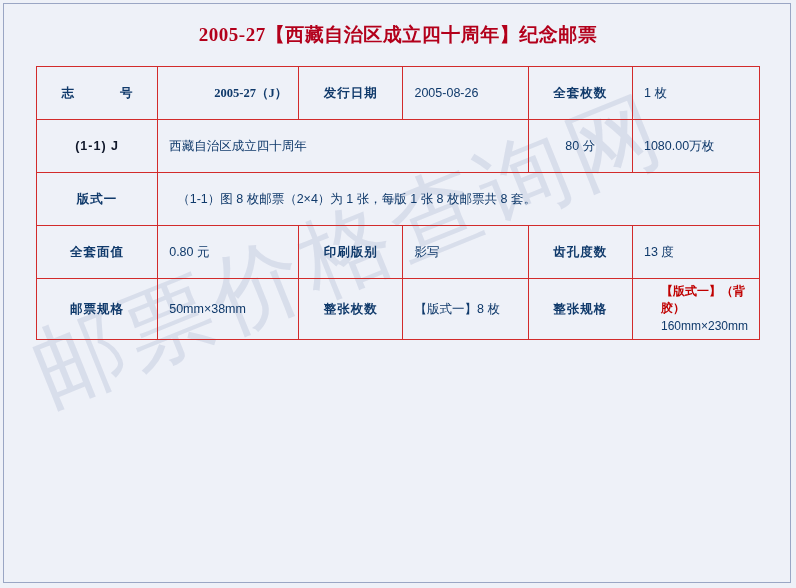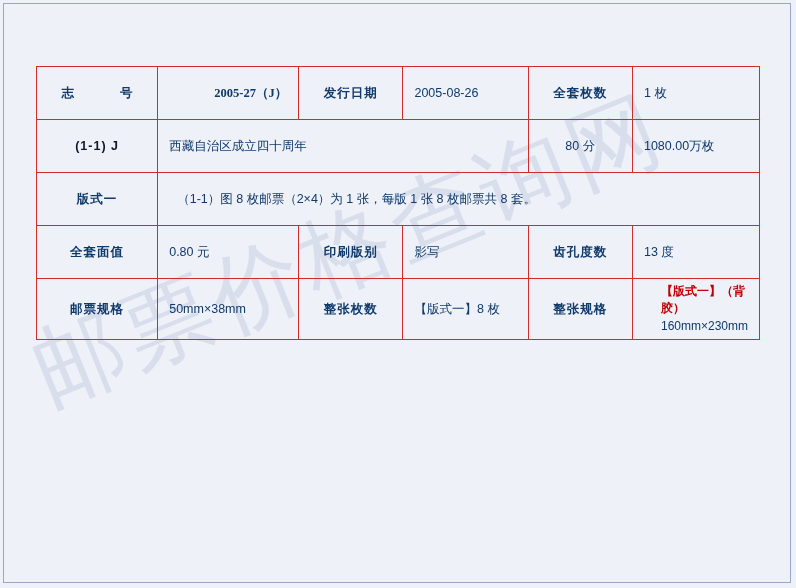--- a/index.html
+++ b/index.html
@@ -96,20 +96,21 @@
   .indent { text-indent: 8px; }
   .bold { font-weight: normal; }
 </style>
 </head>
 <body>
 
 <div class="page-frame">
 
   <div class="watermark">邮票价格查询网</div>
 
+  <div class="doc-title">2005-27【西藏自治区成立四十周年】纪念邮票</div>
 
   <table class="spec">
     <tbody>
 
       <tr>
         <td class="lbl sp2">志　　号</td>
         <td class="w-a magenta">2005-27（J）</td>
         <td class="lbl w-b">发行日期</td>
         <td class="w-c">2005-08-26</td>
         <td class="lbl w-b">全套枚数</td>

